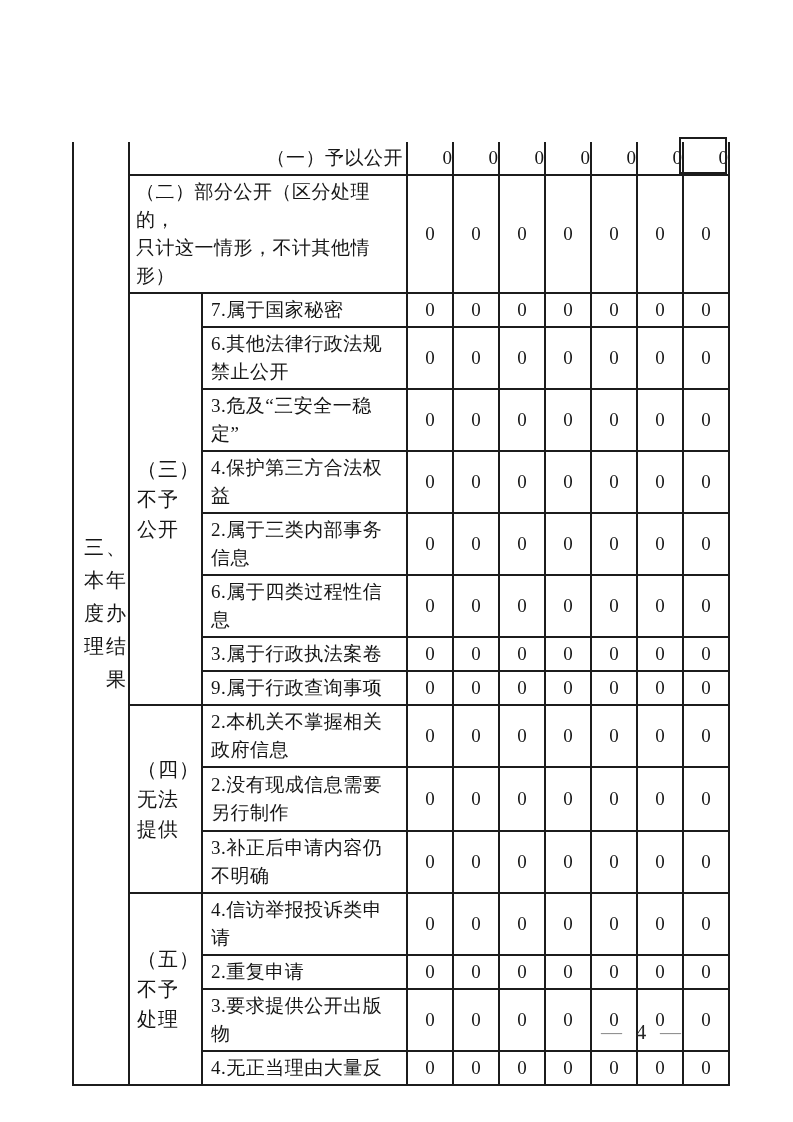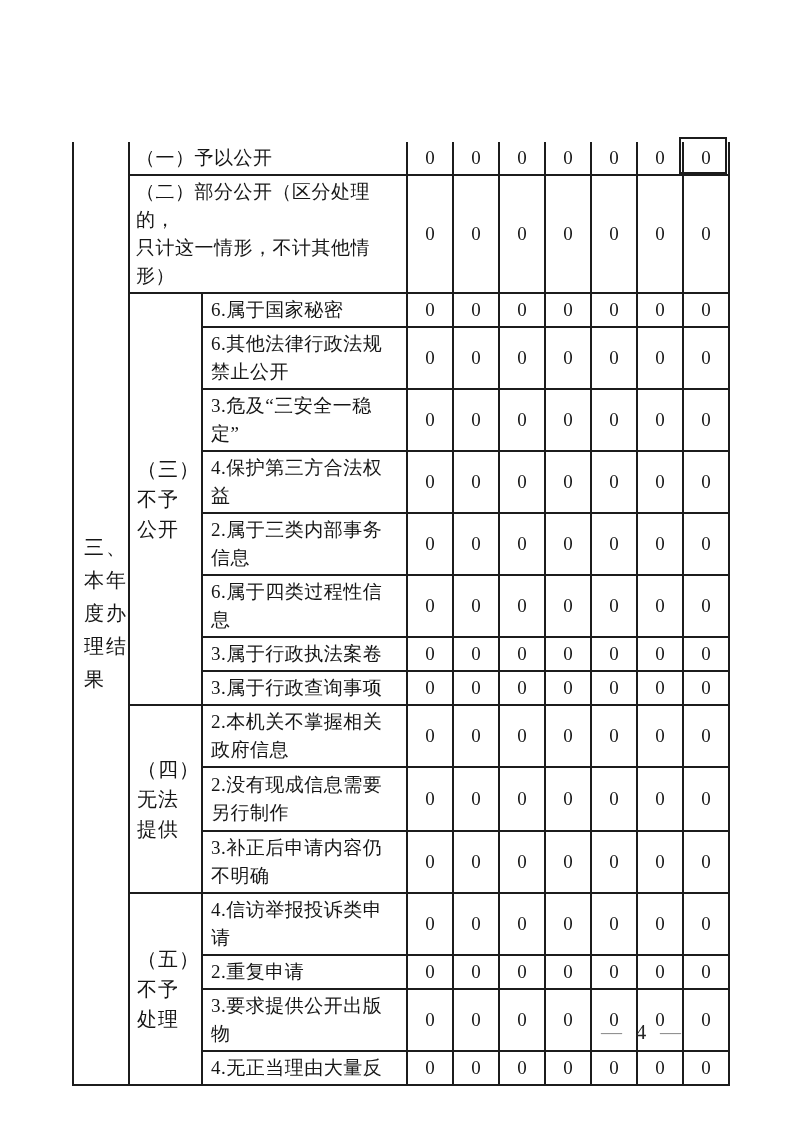--- a/index.html
+++ b/index.html
@@ -8,21 +8,21 @@
     font-family:"Liberation Serif","DejaVu Serif",serif;color:#161616;
   }
   table.report{
     position:absolute;left:72px;top:142px;
     border-collapse:collapse;table-layout:fixed;
   }
   table.report td{
     border:2px solid #1c1c1c;vertical-align:middle;
     overflow:hidden;box-sizing:border-box;
   }
-  tr.r0 td{border-top:none;}
+  tr.r0 td{border-top:none;text-align:right;}
   td.axis{
     padding:0 0 0 10px;font-size:20px;line-height:33px;
     white-space:pre-line;letter-spacing:2px;border-top:none;
   }
   td.grp{
     padding:0 0 0 7px;font-size:20px;line-height:30px;
     white-space:pre-line;letter-spacing:1px;
   }
   td.lbl{
     padding:2px 3px 2px 8px;font-size:19px;line-height:28px;
@@ -84,21 +84,21 @@
           <td class="v">0</td>
           <td class="v">0</td>
           <td class="v">0</td>
           <td class="v">0</td>
           <td class="v">0</td>
     </tr>
     <tr style="height:28px">
       <td class="grp" rowspan="8">（三）
 不予
 公开</td>
-      <td class="lbl">6.属于国家秘密</td>
+      <td class="lbl">7.属于国家秘密</td>
       <td class="v">0</td>
           <td class="v">0</td>
           <td class="v">0</td>
           <td class="v">0</td>
           <td class="v">0</td>
           <td class="v">0</td>
           <td class="v">0</td>
     </tr>
     <tr style="height:56px">
       <td class="lbl">6.其他法律行政法规
@@ -159,21 +159,21 @@
       <td class="lbl">3.属于行政执法案卷</td>
       <td class="v">0</td>
           <td class="v">0</td>
           <td class="v">0</td>
           <td class="v">0</td>
           <td class="v">0</td>
           <td class="v">0</td>
           <td class="v">0</td>
     </tr>
     <tr style="height:30px">
-      <td class="lbl">3.属于行政查询事项</td>
+      <td class="lbl">9.属于行政查询事项</td>
       <td class="v">0</td>
           <td class="v">0</td>
           <td class="v">0</td>
           <td class="v">0</td>
           <td class="v">0</td>
           <td class="v">0</td>
           <td class="v">0</td>
     </tr>
     <tr style="height:60px">
       <td class="grp" rowspan="3">（四）

